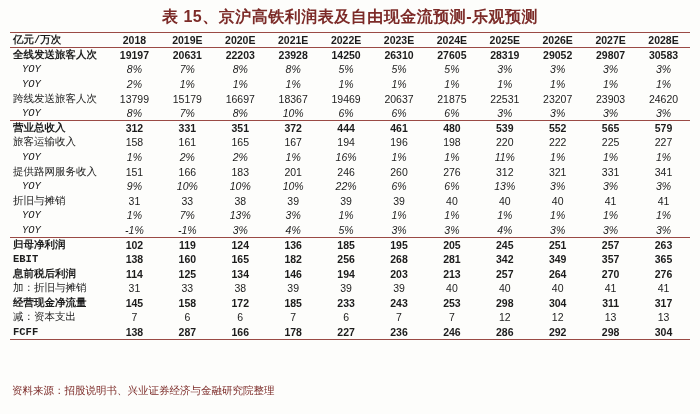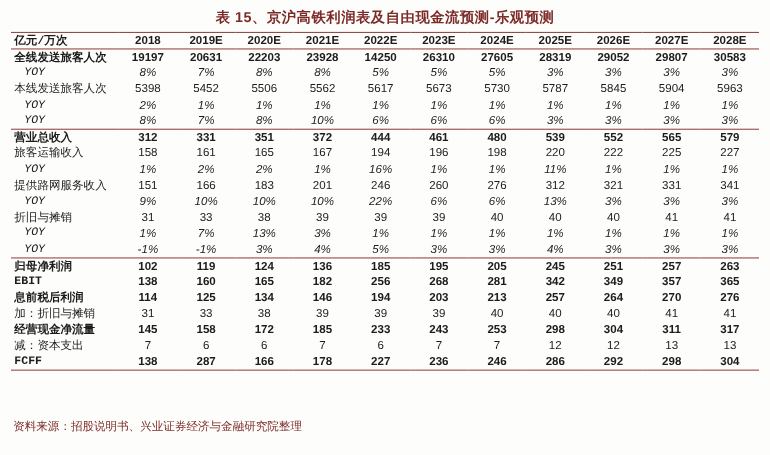--- a/index.html
+++ b/index.html
@@ -7,21 +7,21 @@
   body {
     background:#fdfdfb;
     font-family:"Liberation Sans","DejaVu Sans",sans-serif;
     overflow:hidden;
     color:var(--body-color,#1c1c1c);
   }
   .page { width:700px; height:414px; padding:5px 10px 0 10px; }
   .title {
     text-align:center;
     font-weight:bold;
-    font-size:13px;
+    font-size:16px;
     color:var(--title-color,#7c2b28);
     padding:2px 0 4px 0;
     letter-spacing:.5px;
   }
   table {
     width:100%;
     border-collapse:collapse;
     border-top:1.5px solid var(--accent,#9a4a45);
     border-bottom:1.5px solid var(--accent,#9a4a45);
     table-layout:fixed;
@@ -92,47 +92,47 @@
           <td>8%</td>
           <td>8%</td>
           <td>5%</td>
           <td>5%</td>
           <td>5%</td>
           <td>3%</td>
           <td>3%</td>
           <td>3%</td>
           <td>3%</td>
         </tr>
-        <tr class="sub">
-          <td class="label-col">本线发送旅客人次</td>
-          <td>5398</td>
-          <td>5452</td>
-          <td>5506</td>
-          <td>5562</td>
-          <td>5617</td>
-          <td>5673</td>
-          <td>5730</td>
-          <td>5787</td>
-          <td>5845</td>
-          <td>5904</td>
-          <td>5963</td>
-        </tr>
         <tr class="yoy">
           <td class="label-col">YOY</td>
           <td>2%</td>
           <td>1%</td>
           <td>1%</td>
           <td>1%</td>
           <td>1%</td>
           <td>1%</td>
           <td>1%</td>
           <td>1%</td>
           <td>1%</td>
           <td>1%</td>
           <td>1%</td>
+        </tr>
+        <tr class="sub">
+          <td class="label-col">跨线发送旅客人次</td>
+          <td>13799</td>
+          <td>15179</td>
+          <td>16697</td>
+          <td>18367</td>
+          <td>19469</td>
+          <td>20637</td>
+          <td>21875</td>
+          <td>22531</td>
+          <td>23207</td>
+          <td>23903</td>
+          <td>24620</td>
         </tr>
         <tr class="yoy">
           <td class="label-col">YOY</td>
           <td>8%</td>
           <td>7%</td>
           <td>8%</td>
           <td>10%</td>
           <td>6%</td>
           <td>6%</td>
           <td>6%</td>

